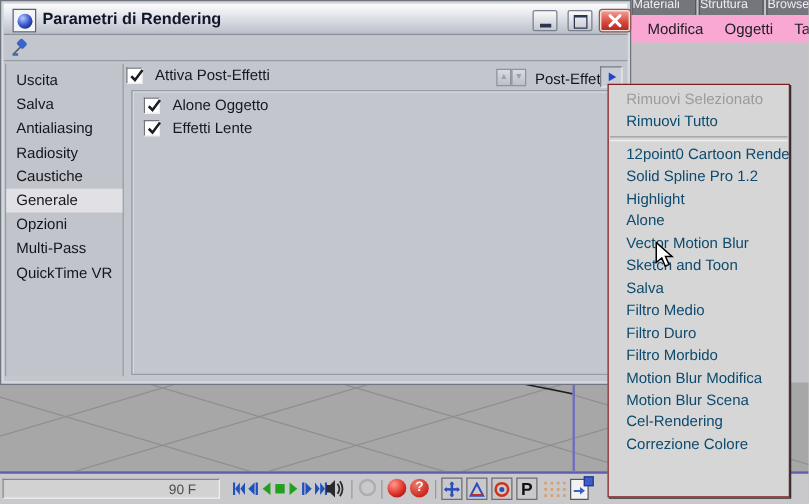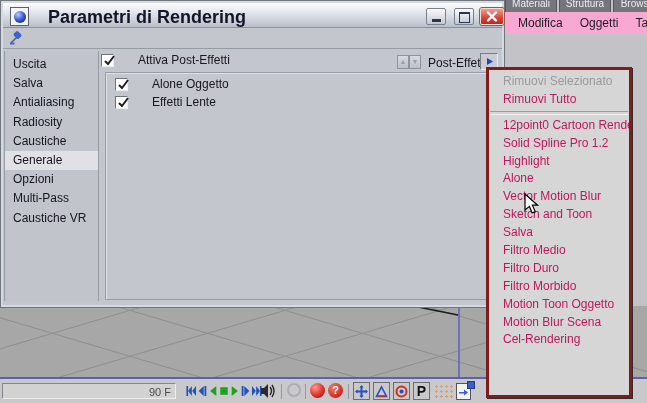--- a/index.html
+++ b/index.html
@@ -3,71 +3,71 @@
 <meta charset="utf-8">
 <style>
   html,body{margin:0;padding:0;}
   body{font-family:"Liberation Sans",sans-serif;}
   #screen{position:relative;width:647px;height:403px;overflow:hidden;background:#a7a7a7;font-size:12px;color:#17171f;}
   .abs{position:absolute;}
 
   
   .right-panel{left:503px;top:0;width:144px;height:403px;background:#c3c3c7;}
   .tabs-row{position:absolute;left:2px;top:0;width:160px;height:12px;display:flex;gap:2px;overflow:hidden;}
-  .tab{background:#75757d;color:#ededf2;font-size:10px;width:50px;height:16px;text-align:center;overflow:hidden;border:1px solid #55555c;border-top:none;}
+  .tab{background:#75757d;color:#ededf2;font-size:10px;width:50px;height:16px;text-align:left;overflow:hidden;border:1px solid #55555c;border-top:none;}
   .tab span{display:block;margin-top:-2px;}
   .panel-menu{position:absolute;left:0;top:12px;width:144px;height:22px;display:flex;align-items:center;gap:17px;padding-left:15px;box-sizing:border-box;background:#f9a8d4;}
   .panel-menu .mi{color:#1c1c24;}
 
   
   .viewport{left:0;top:306px;width:647px;height:71px;background:#a7a7a7;overflow:hidden;}
 
   
   .bottom-bar{left:0;top:377px;width:647px;height:26px;background:#c9c9cb;border-top:2px solid #5f5fae;box-sizing:content-box;}
-  .frame-field{position:absolute;left:2px;top:4px;width:174px;height:16px;background:#d2d2d2;border:1px solid;border-color:#87878b #eeeeef #eeeeef #87878b;color:#4c4c52;font-size:11px;text-align:right;line-height:16px;padding-right:4px;box-sizing:border-box;}
+  .frame-field{position:absolute;left:2px;top:4px;width:174px;height:16px;background:#d2d2d2;border:1px solid;border-color:#87878b #eeeeef #eeeeef #87878b;color:#4c4c52;font-size:11px;text-align:right;line-height:16px;padding-right:18px;box-sizing:border-box;}
   .transport{position:absolute;left:186px;top:5px;display:flex;gap:1px;}
   .tbtn{width:10px;height:14px;display:block;}
   .bar-sep{position:absolute;top:5px;width:1px;height:15px;background:#99999d;}
   .ricon{position:absolute;top:4px;}
   .tool-tile{position:absolute;top:3px;width:17px;height:18px;border:1px solid #6d6d72;box-sizing:border-box;background:#c9c9cb;display:flex;align-items:center;justify-content:center;}
   .p-letter{font-weight:bold;font-size:14px;color:#111;line-height:1;}
   .dots{position:absolute;left:434px;top:5px;width:20px;height:15px;background-image:radial-gradient(#d7a072 1px, transparent 1.3px);background-size:5px 5px;}
   .page-ic{position:absolute;left:456px;top:4px;width:13px;height:15px;background:#f2f2f2;border:1px solid #55555a;}
   .page-badge{position:absolute;left:467px;top:2px;width:6px;height:6px;background:#3a5ecb;border:1px solid #223a88;}
 
   
   .dialog{left:0;top:0;width:503px;height:306px;background:#c3c7cd;border:1px solid #70767e;box-shadow:inset 0 0 0 2px #d6dae0;}
   .titlebar{position:absolute;left:2px;top:2px;width:499px;height:24px;background:linear-gradient(180deg,#fdfdfe 0%,#dfe2e8 45%,#b9bfc9 100%);border-bottom:1px solid #8b919b;display:flex;align-items:center;}
   .app-ic{position:absolute;left:7px;top:4px;width:17px;height:17px;background:#f4f4f6;border:1px solid #5a6070;display:flex;align-items:center;justify-content:center;}
   .sphere{width:12px;height:12px;border-radius:50%;background:radial-gradient(circle at 35% 30%, #b9ccff 0%, #4060d8 45%, #121f64 90%);}
-  .title-text{position:absolute;left:45px;top:4px;font-weight:bold;font-size:18px;color:#14142a;}
+  .title-text{position:absolute;left:31px;top:4px;font-weight:bold;font-size:13px;color:#14142a;}
   .winbtn{position:absolute;top:5px;height:17px;border-radius:2px;box-sizing:border-box;}
   .btn-min,.btn-max{width:20px;background:linear-gradient(180deg,#fbfbfc,#c3c7d0);border:1px solid #7b818c;}
   .btn-min{left:423px;} .btn-max{left:451px;}
   .btn-close{left:477px;width:24px;background:linear-gradient(180deg,#f49c93,#d6453a 60%,#b22c24);border:1px solid #f3ded9;outline:1px solid #8d5a50;}
   .glyph-min{position:absolute;left:5px;top:10px;width:9px;height:3px;background:#2c3550;}
   .glyph-max{position:absolute;left:4px;top:3px;width:9px;height:8px;border:1px solid #2c3550;border-top-width:2px;}
   .dlg-toolbar{position:absolute;left:2px;top:27px;width:499px;height:20px;background:#c3c7cd;}
   .content-frame{position:absolute;left:2px;top:47px;width:499px;height:255px;border-top:1px solid #969ca4;}
 
   .sidebar{position:absolute;left:3px;top:50px;width:93px;height:250px;background:#c1c5cb;border-right:1px solid #969ca4;border-left:1px solid #969ca4;}
   .side-item{height:19.2px;line-height:19.2px;padding-left:8px;color:#15151f;cursor:default;}
   .side-item.sel{background:#e1e1e5;}
 
   .cb{width:13px;height:13px;background:#fff;border:1px solid;border-color:#6f737a #eceef0 #eceef0 #6f737a;display:inline-block;box-sizing:border-box;position:relative;flex:none;}
   .cb svg{position:absolute;left:0;top:-1px;}
-  .cbrow{position:absolute;display:flex;align-items:flex-end;gap:24px;}
+  .cbrow{position:absolute;display:flex;align-items:flex-end;gap:10px;}
   .groupbox{position:absolute;left:104px;top:71px;width:392px;height:226px;border:1px solid #979da5;box-shadow:1px 1px 0 #dde0e5 inset;}
   .spin{position:absolute;top:54px;width:12px;height:14px;background:linear-gradient(180deg,#d8dbe0,#bcc0c8);border:1px solid #8e949c;box-sizing:border-box;color:#9aa0aa;font-size:7px;text-align:center;line-height:12px;}
   .pe-label{position:absolute;left:427px;top:55px;color:#15151f;}
   .menu-btn{position:absolute;left:479px;top:52px;width:18px;height:17px;background:#c9cdd3;border:1px solid;border-color:#777d86 #e8ebef #e8ebef #777d86;box-sizing:border-box;display:flex;align-items:center;justify-content:center;}
 
   
-  .ctx{left:486px;top:67px;width:146px;height:331px;background:#d6d6d6;border:3px solid #7f1d1d;box-shadow:1px 1px 0 #2e2e30;box-sizing:border-box;padding-top:3px;}
-  .ctx-item{height:17.9px;line-height:17.9px;padding-left:14px;color:#be185d;white-space:nowrap;overflow:hidden;}
+  .ctx{left:486px;top:67px;width:146px;height:331px;background:#d6d6d6;border:1px solid #7f1d1d;box-shadow:1px 1px 0 #2e2e30;box-sizing:border-box;padding-top:3px;}
+  .ctx-item{height:17.9px;line-height:17.9px;padding-left:14px;color:#0c4a6e;white-space:nowrap;overflow:hidden;}
   .ctx-item.dis{color:#9b9b9e;}
   .ctx-item.sel{background:#8f9cba;color:#0d1430;}
   .ctx-sep{height:2px;margin:2px 1px 2px 1px;border-top:1px solid #9c9c9f;border-bottom:1px solid #efefef;}
 
   .cursor{left:524px;top:193px;width:16px;height:22px;}
 </style>
 </head>
 <body>
 
 <div id="screen">
@@ -223,21 +223,21 @@
     <div class="sidebar">
       <div style="height:4px"></div>
       <div class="side-item">Uscita</div>
       <div class="side-item">Salva</div>
       <div class="side-item">Antialiasing</div>
       <div class="side-item">Radiosity</div>
       <div class="side-item">Caustiche</div>
       <div class="side-item sel">Generale</div>
       <div class="side-item">Opzioni</div>
       <div class="side-item">Multi-Pass</div>
-      <div class="side-item">Caustiche VR</div>
+      <div class="side-item">QuickTime VR</div>
     </div>
 
     <div class="cbrow" style="left:100px;top:52px;">
       <span class="cb">
         <svg width="14" height="14">
             <path d="M3,7 L6,10 L12,2" stroke="#1d1d24" stroke-width="2" fill="none"></path>
           </svg>
       </span>
       <span>Attiva Post-Effetti</span>
     </div>
@@ -277,22 +277,23 @@
     <div class="ctx-item">12point0 Cartoon Renderer</div>
     <div class="ctx-item">Solid Spline Pro 1.2</div>
     <div class="ctx-item">Highlight</div>
     <div class="ctx-item">Alone</div>
     <div class="ctx-item">Vector Motion Blur</div>
     <div class="ctx-item">Sketch and Toon</div>
     <div class="ctx-item">Salva</div>
     <div class="ctx-item">Filtro Medio</div>
     <div class="ctx-item">Filtro Duro</div>
     <div class="ctx-item">Filtro Morbido</div>
-    <div class="ctx-item">Motion Toon Oggetto</div>
+    <div class="ctx-item">Motion Blur Modifica</div>
     <div class="ctx-item">Motion Blur Scena</div>
     <div class="ctx-item">Cel-Rendering</div>
+    <div class="ctx-item">Correzione Colore</div>
   </div>
 
   <svg class="abs cursor" viewBox="0 0 16 22">
     <polygon points="1,1 1,17 5.4,13.4 8.2,20 11.2,18.6 8.4,12.2 13.6,12.2" fill="#ffffff" stroke="#000000" stroke-width="1.2"></polygon>
   </svg>
 
 </div>
 
 </body></html>

